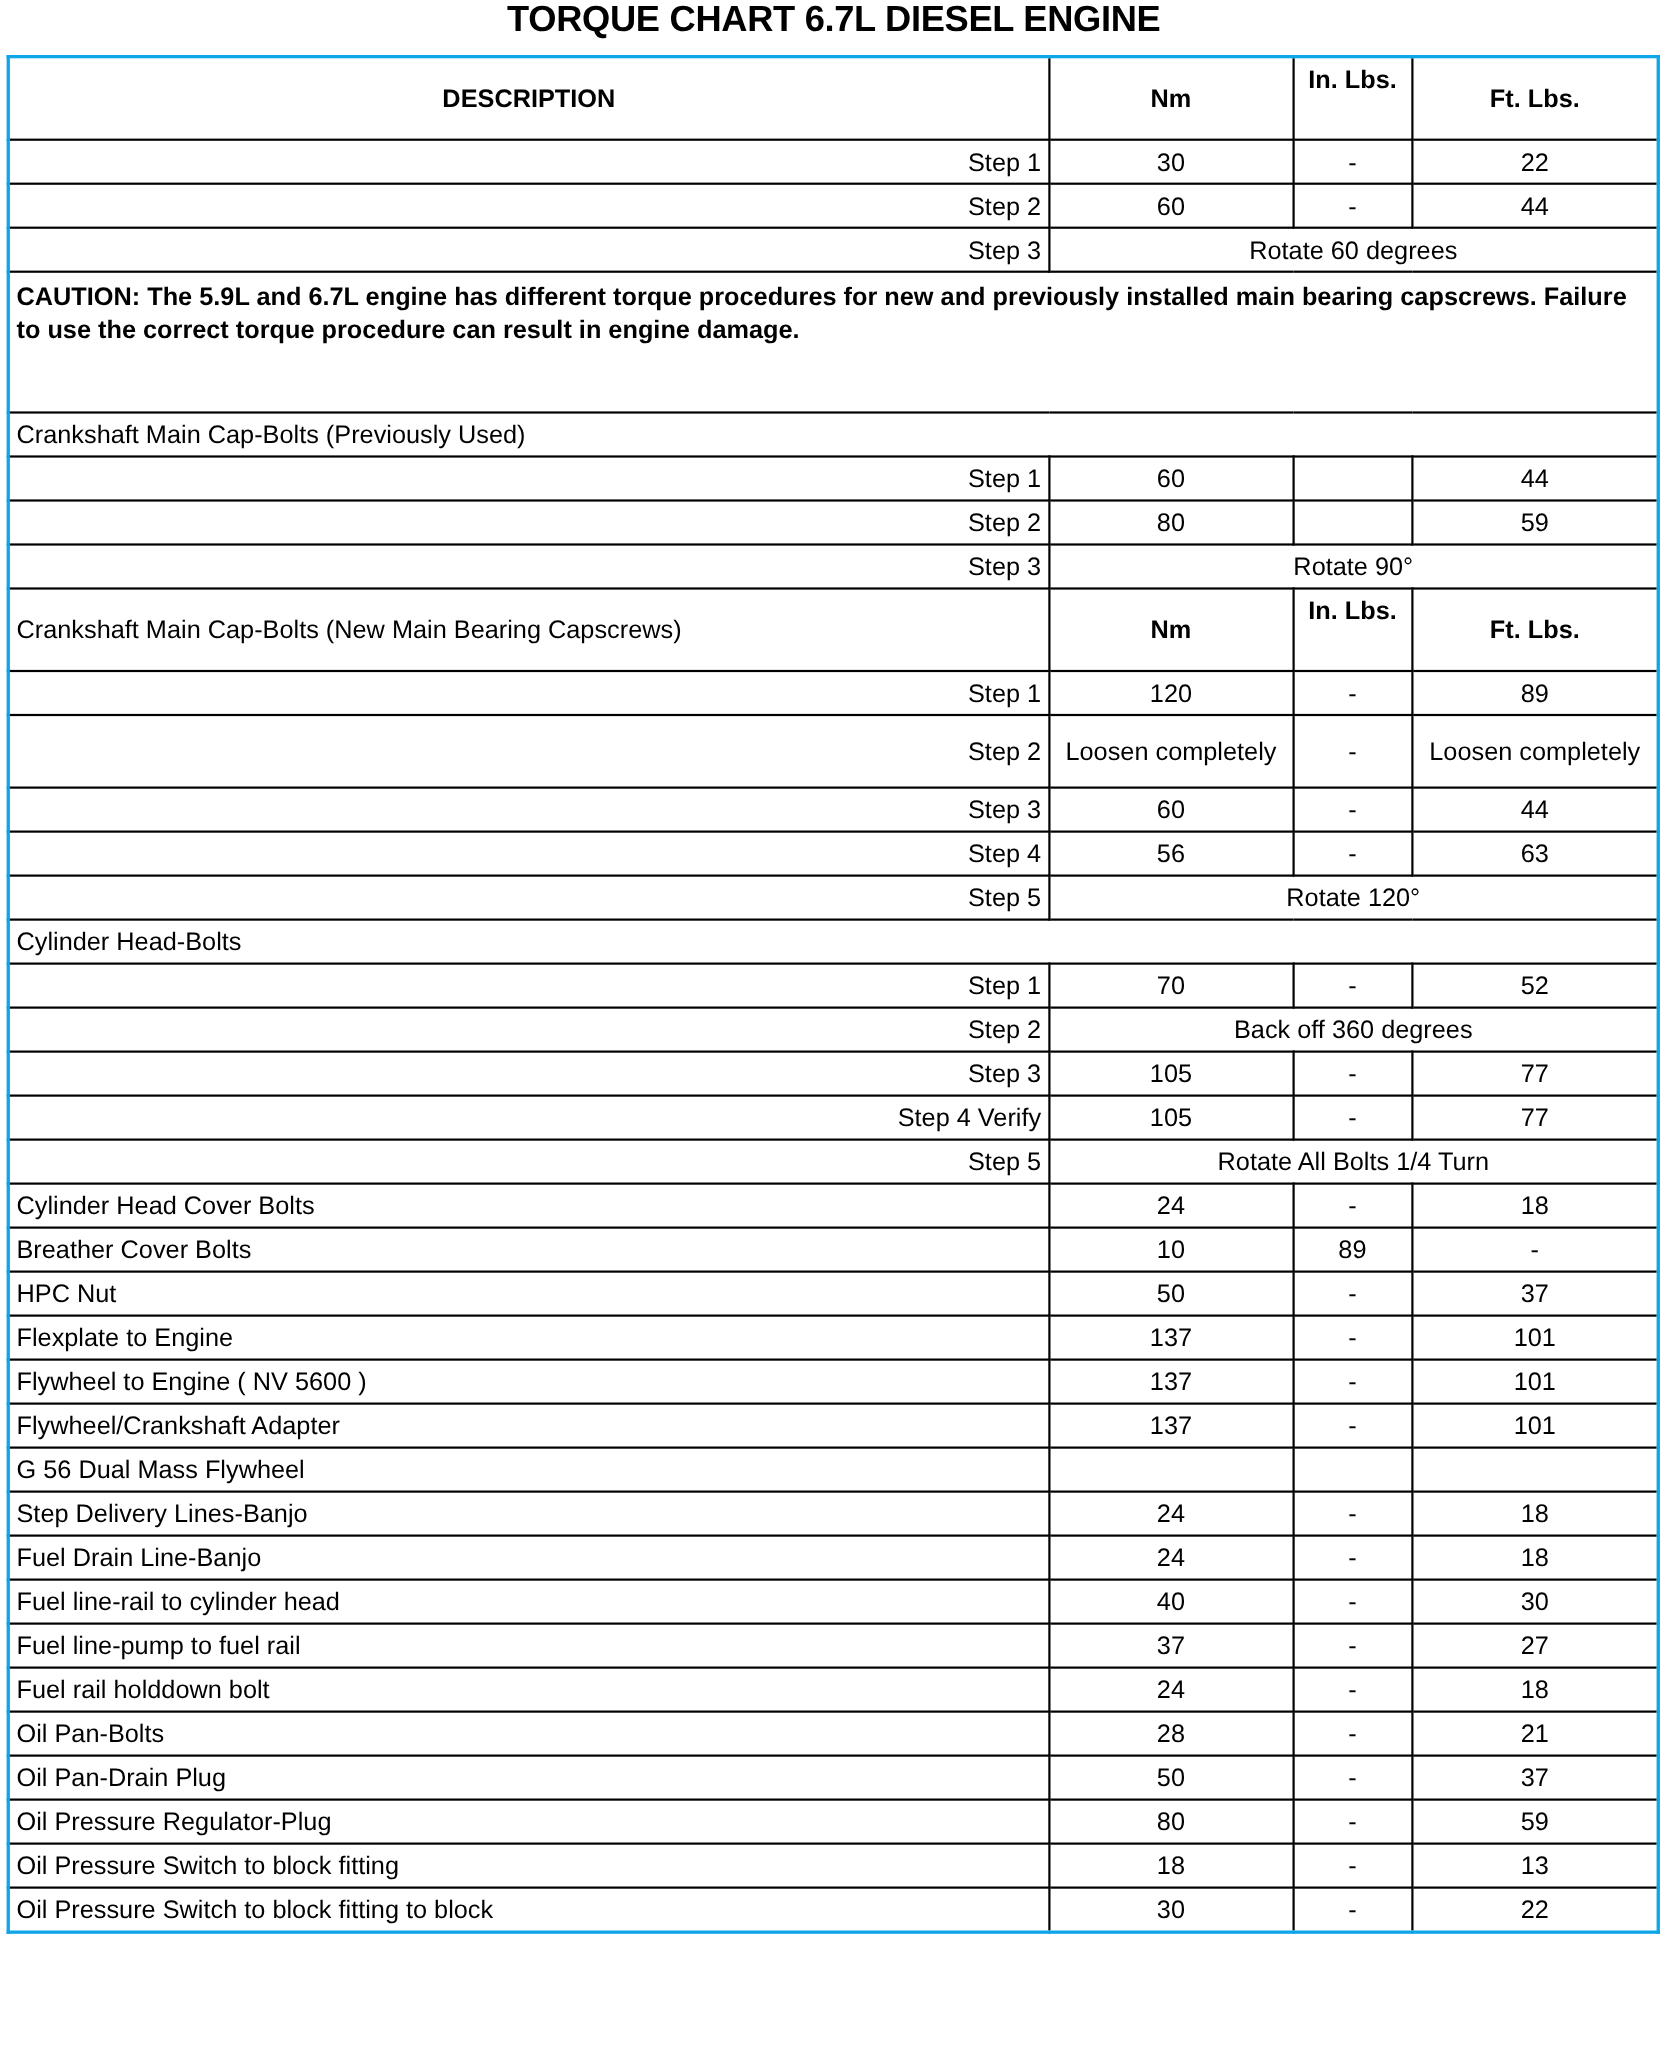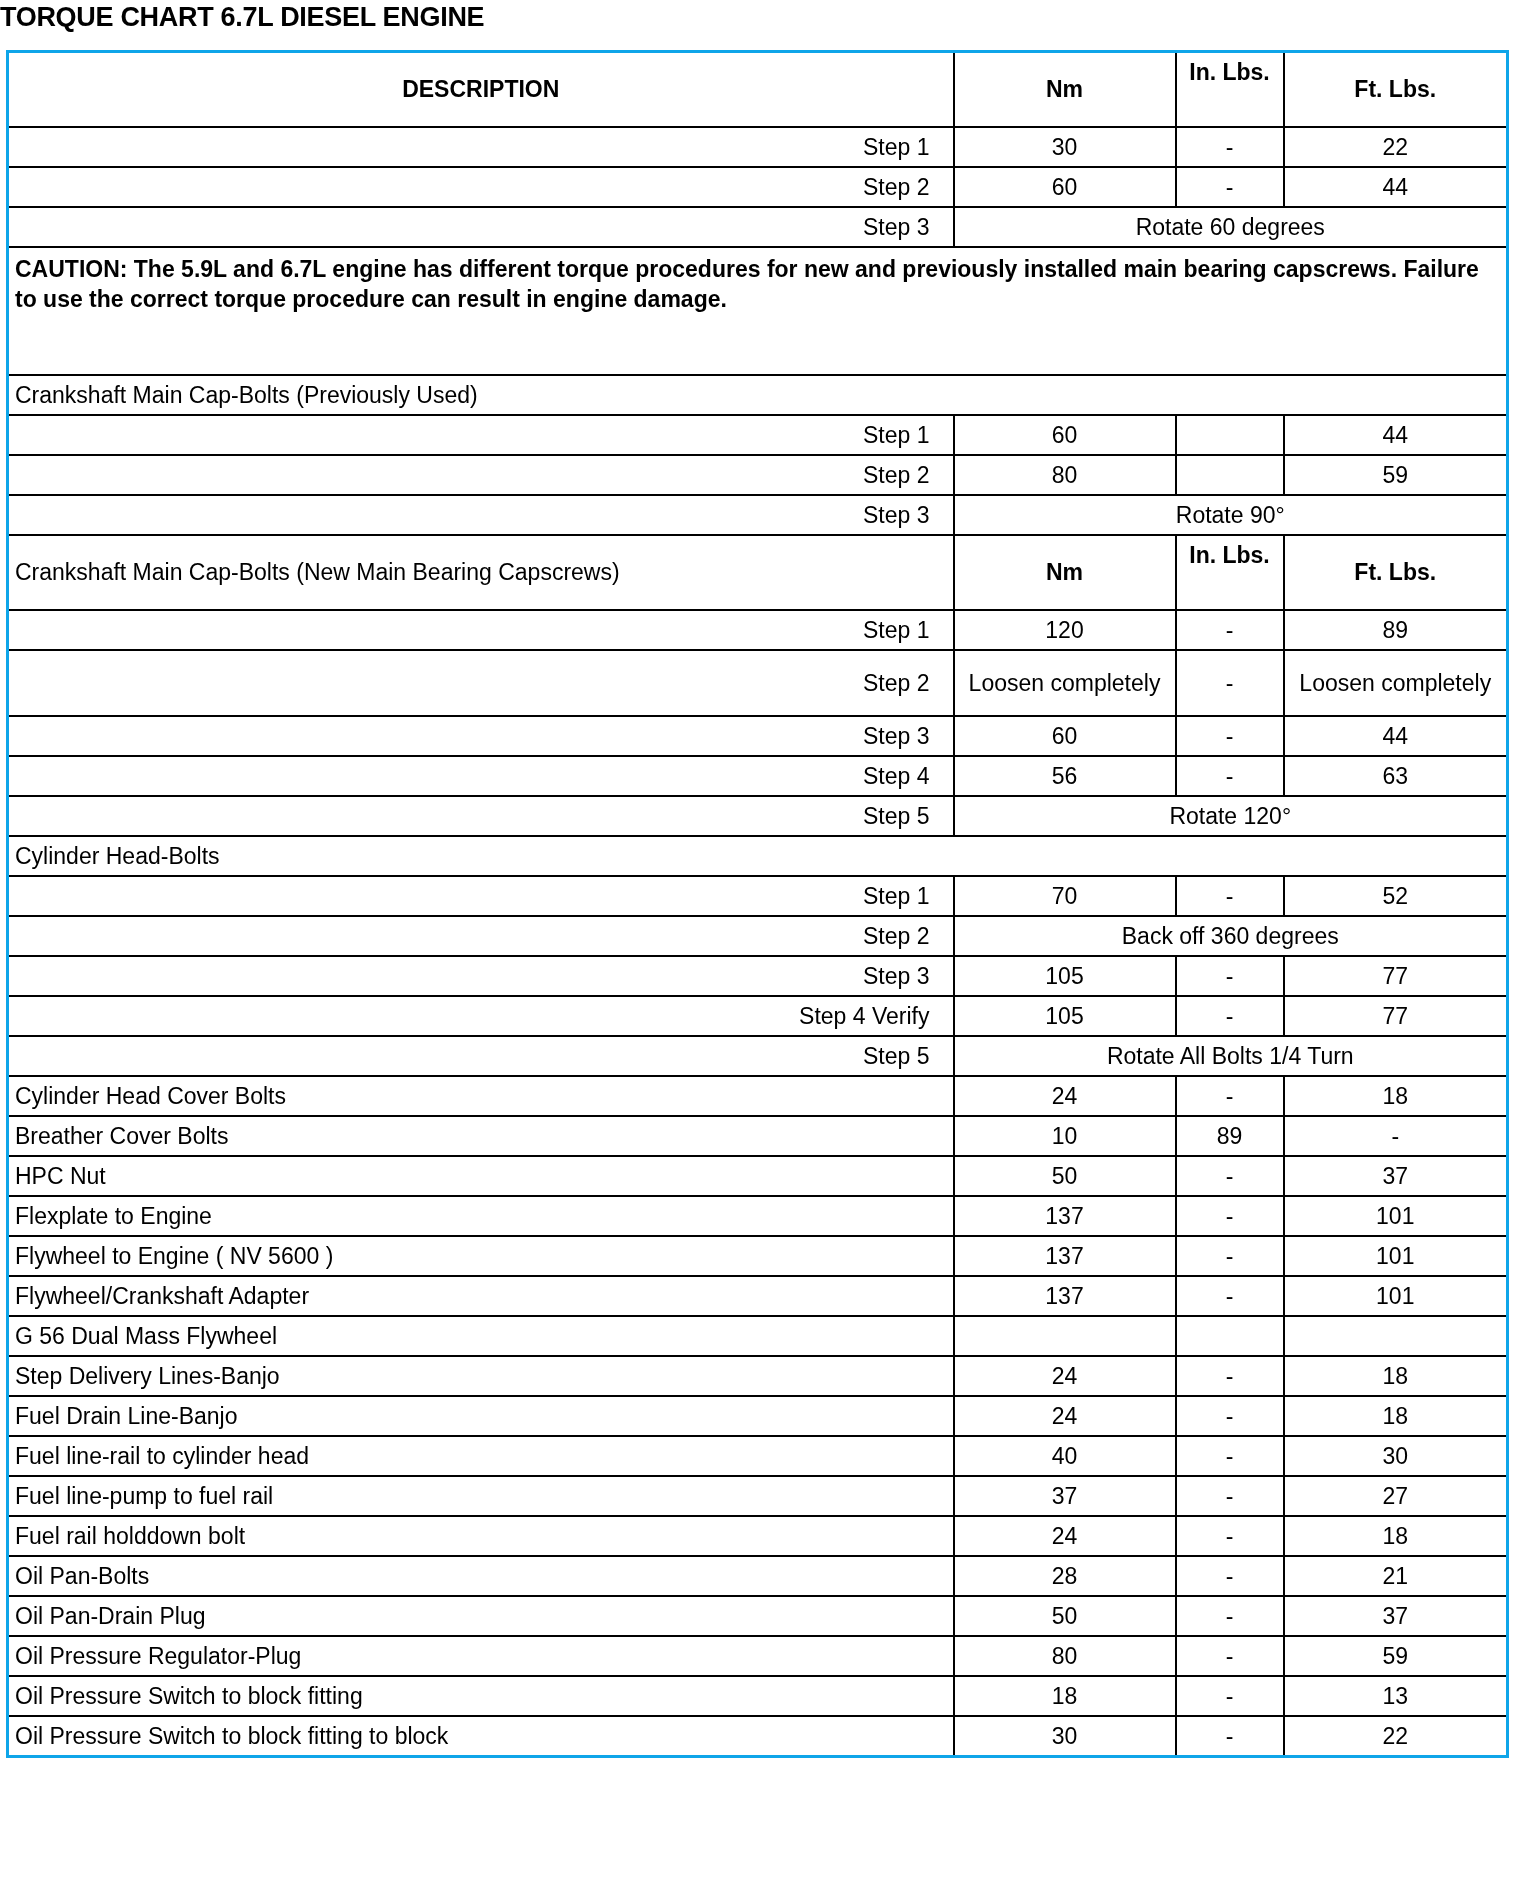--- a/index.html
+++ b/index.html
@@ -1,23 +1,23 @@
 <!DOCTYPE html>
 <html><head>
 <meta charset="utf-8">
 <style>
   html,body{margin:0;padding:0;background:#fff;}
   body{width:1520px;height:1884px;position:relative;overflow:hidden;font-family:"Liberation Sans",sans-serif;color:#000;}
-  .title{position:absolute;left:0;top:0;width:1516px;text-align:left;font-weight:bold;font-size:27px;line-height:34px;letter-spacing:-0.3px;}
+  .title{position:absolute;left:0;top:0;width:1516px;text-align:center;font-weight:bold;font-size:33px;line-height:34px;letter-spacing:-0.3px;}
   table{position:absolute;left:6px;top:50px;width:1500px;border-collapse:collapse;border:3px solid #0ea5e9;table-layout:fixed;}
   td,th{border:2px solid #000;font-size:23px;padding:0 6px;height:38px;vertical-align:middle;white-space:nowrap;}
   th{font-weight:bold;text-align:center;height:67px;}
   th.inlbs{vertical-align:top;padding-top:6px;}
   td.desc{text-align:left;}
-  td.step{text-align:right;padding-right:23px;}
+  td.step{text-align:right;padding-right:6px;}
   td.val{text-align:center;}
   td.span{text-align:center;}
   td.caution{font-weight:bold;text-align:left;vertical-align:top;height:120px;white-space:normal;line-height:30px;padding-top:6px;margin-top:44px;}
   td.wrap{white-space:normal;line-height:29px;height:64px;}
   tr.subhead td{height:67px;}
   tr.subhead td.hd{font-weight:bold;text-align:center;}
   tr.subhead td.hd.inlbs{vertical-align:top;padding-top:6px;}
   col.c1{width:946px;} col.c2{width:222px;} col.c3{width:108px;} col.c4{width:224px;}
 </style>
 </head>

